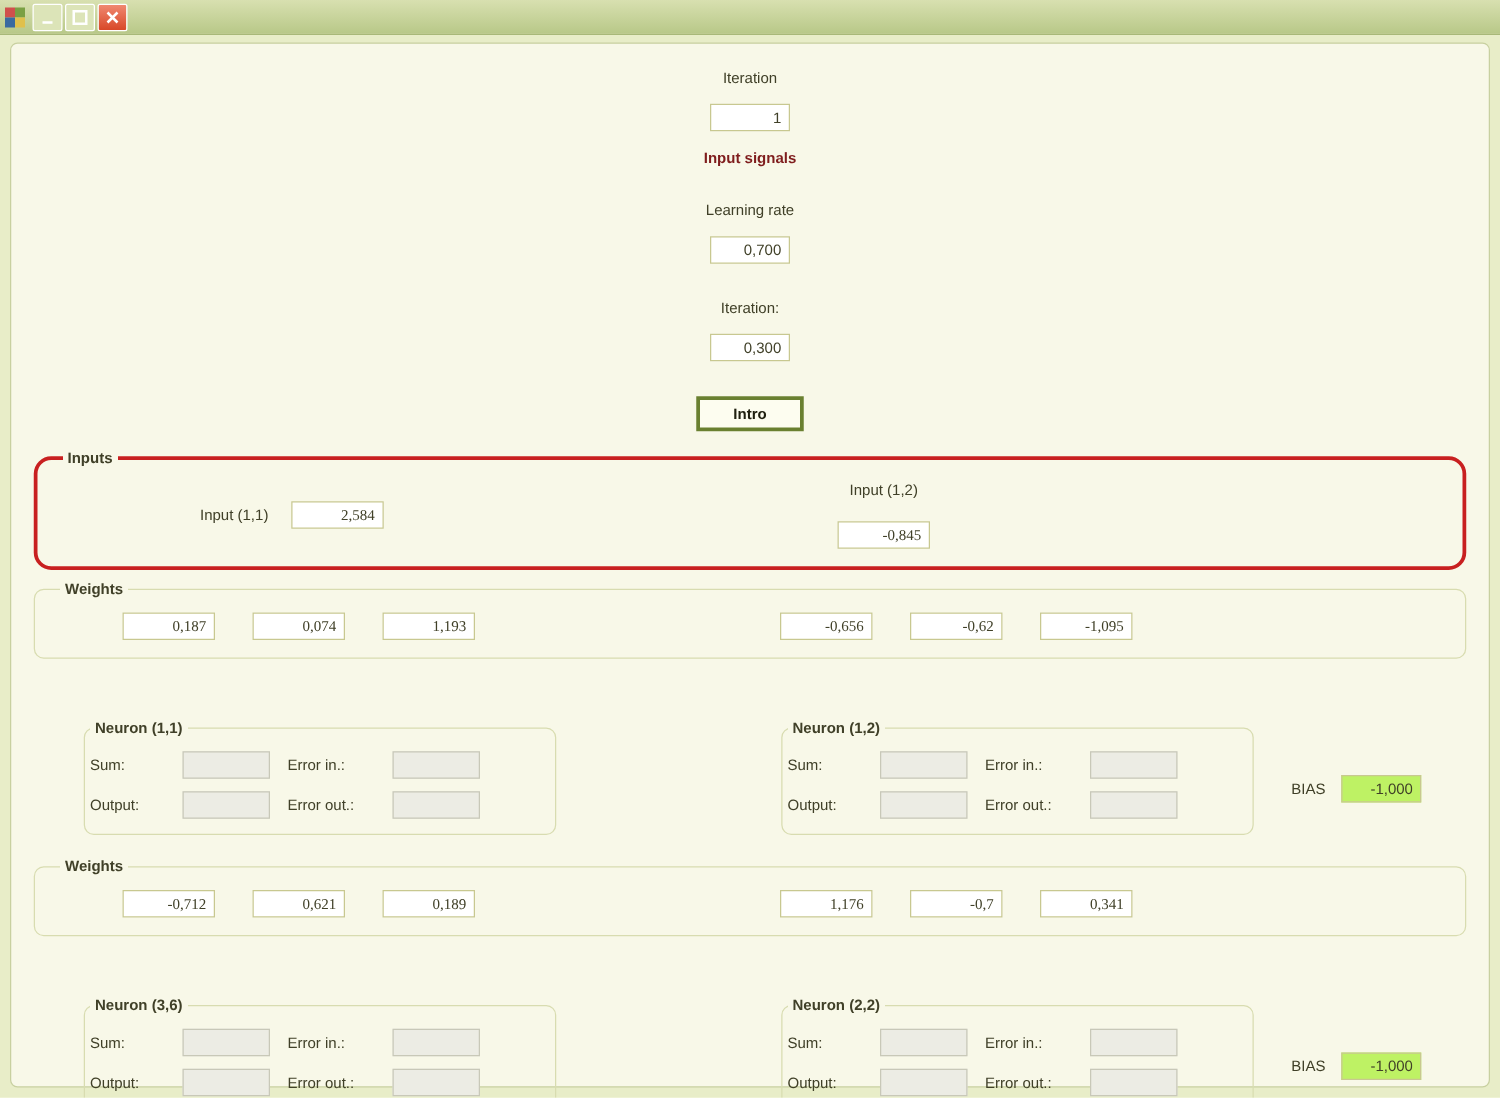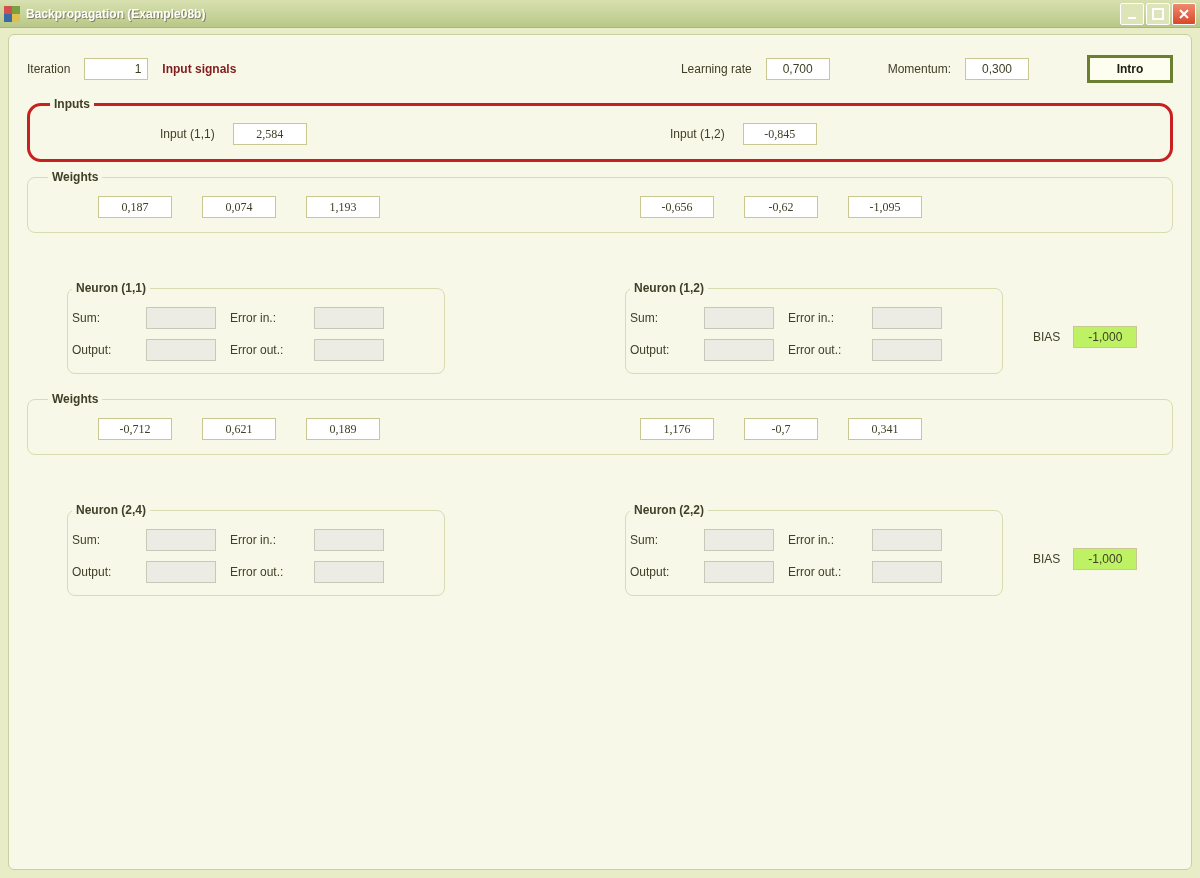--- a/index.html
+++ b/index.html
@@ -22,27 +22,27 @@
   .win-btn {
     width: 24px; height: 22px; border: 1px solid #fff; background:#dce4b8;
     display:flex; align-items:center; justify-content:center; border-radius:2px;
   }
   .win-btn.close { background: linear-gradient(to bottom,#f08870,#d84828); }
   .win-btn svg { width:14px; height:14px; }
 
   .client { position:absolute; left:8px; top:34px; right:8px; bottom:8px;
     background:#f8f8e8; border:1px solid #c8d0a0; border-radius:6px; padding:20px 18px; }
 
-  .toprow { display:flex; align-items:center; gap:14px; margin-bottom:14px; }
+  .toprow { display:flex; align-items:center; gap:14px; margin-bottom:14px;flex-direction:column; }
   .label { color:#404028; }
   .status-text { color:#7f1d1d; font-weight:bold; }
   .spacer { flex:1; }
 
   input.text {
-    height:22px; padding:0 6px; text-align:center;
+    height:22px; padding:0 6px; text-align:right;
     background:#fff; border:1px solid #c8c890; color:#404028;
   }
   input.text.w60 { width:64px; }
   input.text.w70 { width:74px;font-family:Liberation Serif, serif; }
   input.text.bias { background:#bef264; }
 
   .intro-btn {
     width:86px; height:28px; background:#fdfdf0;
     border:3px solid #6a8030; font-weight:bold; color:#202010;
     display:flex; align-items:center; justify-content:center;
@@ -51,21 +51,21 @@
   fieldset.group {
     border:1px solid #d8dcb0; border-radius:8px; margin:0 0 8px 0; padding:12px 20px 14px 20px;
     position:relative;
   }
   fieldset.group legend { color:#404028; padding:0 4px;font-weight:bold; }
   fieldset.inputs-hl { border:3px solid #c82020; border-radius:14px; }
 
   .row-flex { display:flex; align-items:center; }
   .col-left { width:540px; display:flex; align-items:center; gap:18px; }
   .col-right { display:flex; align-items:center; gap:18px; }
-  .w-row { display:flex; gap:40px; }
+  .w-row { display:flex; gap:24px; }
   .w-group { display:flex; gap:30px; }
   .w-group.right { margin-left:220px; }
 
   .neuron-row { display:flex; gap:180px; align-items:flex-start; margin-top:40px; margin-bottom:10px;}
   fieldset.neuron { width:378px; padding:12px 4px; }
   .n-grid { display:grid; grid-template-columns: 70px 80px 80px 80px; row-gap:10px; column-gap:4px; align-items:center;}
   .ro-box {
     width:70px; height:22px; background:#ecece4; border:1px solid #c8c8b8; display:inline-block;
   }
   .bias-col { display:flex; align-items:center; gap:13px; margin-left:30px; margin-top:40px;}
@@ -74,21 +74,20 @@
 <body>
 
 <div class="window">
   <div class="titlebar">
     <span class="titlebar-icon">
       <span class="ti-r"></span>
         <span class="ti-g"></span>
         <span class="ti-b"></span>
         <span class="ti-y"></span>
     </span>
-    <span class="titlebar-text">Backpropagation (Example08b)</span>
     <div class="win-btns">
       <div class="win-btn">
         <svg viewBox="0 0 14 14">
             <rect x="3" y="10" width="8" height="2" fill="#fff"></rect>
           </svg>
       </div>
       <div class="win-btn">
         <svg viewBox="0 0 14 14">
             <rect x="2" y="2" width="10" height="10" fill="none" stroke="#fff" stroke-width="2"></rect>
           </svg>
@@ -104,34 +103,34 @@
   <div class="client">
 
     <div class="toprow">
       <span class="label">Iteration</span>
       <input class="text w60" style="text-align: right;" value="1">
       <span class="status-text">Input signals</span>
       <span class="spacer"></span>
       <span class="label">Learning rate</span>
       <input class="text w60" value="0,700" style="">
       <span style="width:30px"></span>
-      <span class="label">Momentum:</span>
+      <span class="label">Iteration:</span>
       <input class="text w60" value="0,300" style="">
       <span style="width:30px"></span>
       <button class="intro-btn">Intro</button>
     </div>
 
     <fieldset class="group inputs-hl">
       <legend>Inputs</legend>
       <div class="row-flex">
         <div class="col-left" style="padding-left:110px;">
           <span class="label">Input (1,1)</span>
           <input class="text w70" value="2,584" style="">
         </div>
-        <div class="col-right" style="padding-left:80px;">
+        <div class="col-right" style="padding-left:80px;flex-direction:column;">
           <span class="label">Input (1,2)</span>
           <input class="text w70" value="-0,845" style="">
         </div>
       </div>
     </fieldset>
 
     <fieldset class="group">
       <legend>Weights</legend>
       <div class="w-row">
         <div class="w-group" style="margin-left:50px;">
@@ -194,21 +193,21 @@
           <input class="text w70" value="1,176" style="">
           <input class="text w70" value="-0,7" style="">
           <input class="text w70" value="0,341" style="">
         </div>
       </div>
     </fieldset>
 
     <div style="display:flex; align-items:center;">
       <div class="neuron-row" style="margin-left:40px;">
         <fieldset class="group neuron">
-          <legend>Neuron (2,4)</legend>
+          <legend>Neuron (3,6)</legend>
           <div class="n-grid">
             <span class="label">Sum:</span>
             <span class="ro-box"></span>
             <span class="label">Error in.:</span>
             <span class="ro-box"></span>
             <span class="label">Output:</span>
             <span class="ro-box"></span>
             <span class="label">Error out.:</span>
             <span class="ro-box"></span>
           </div>

